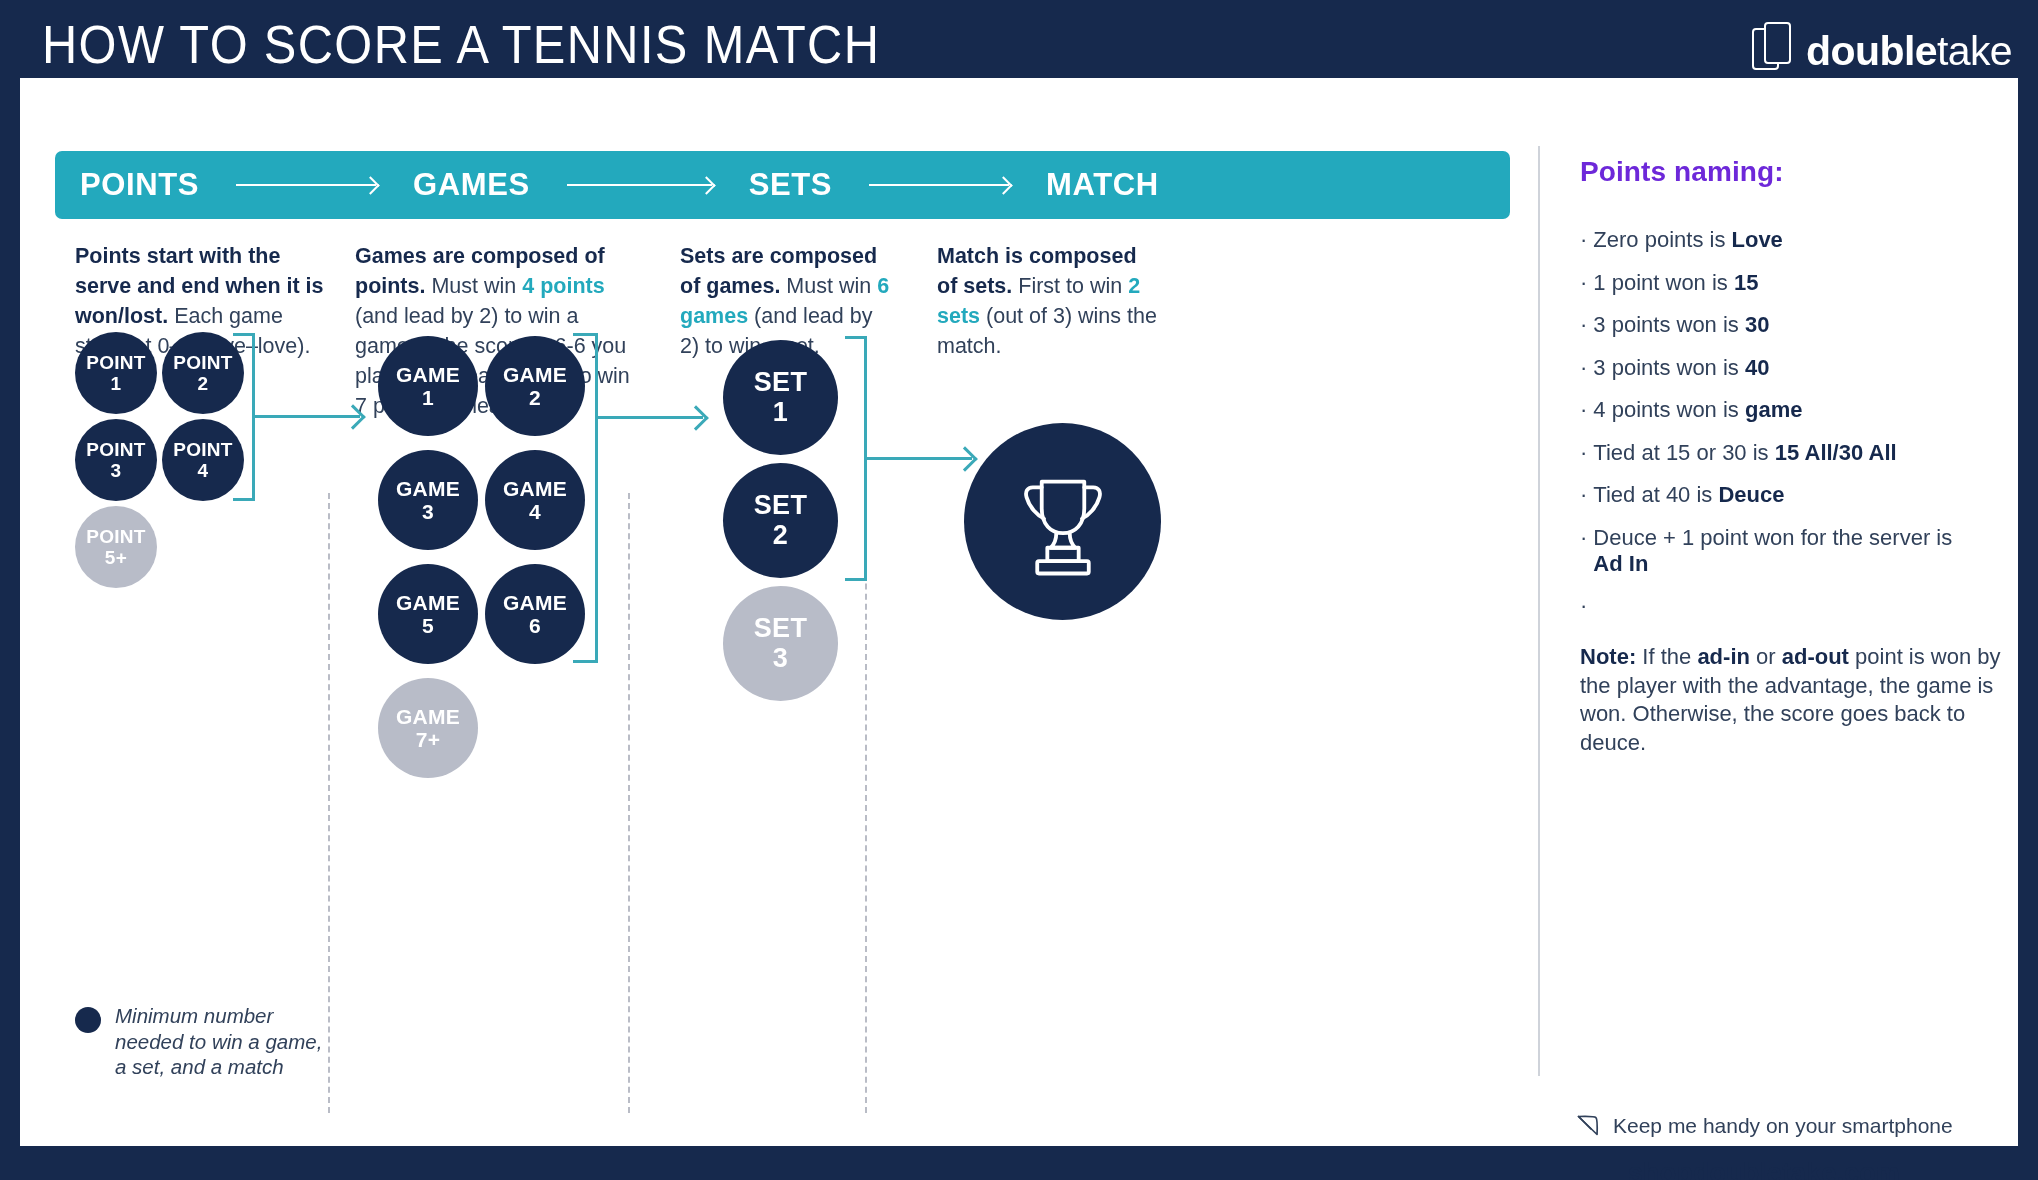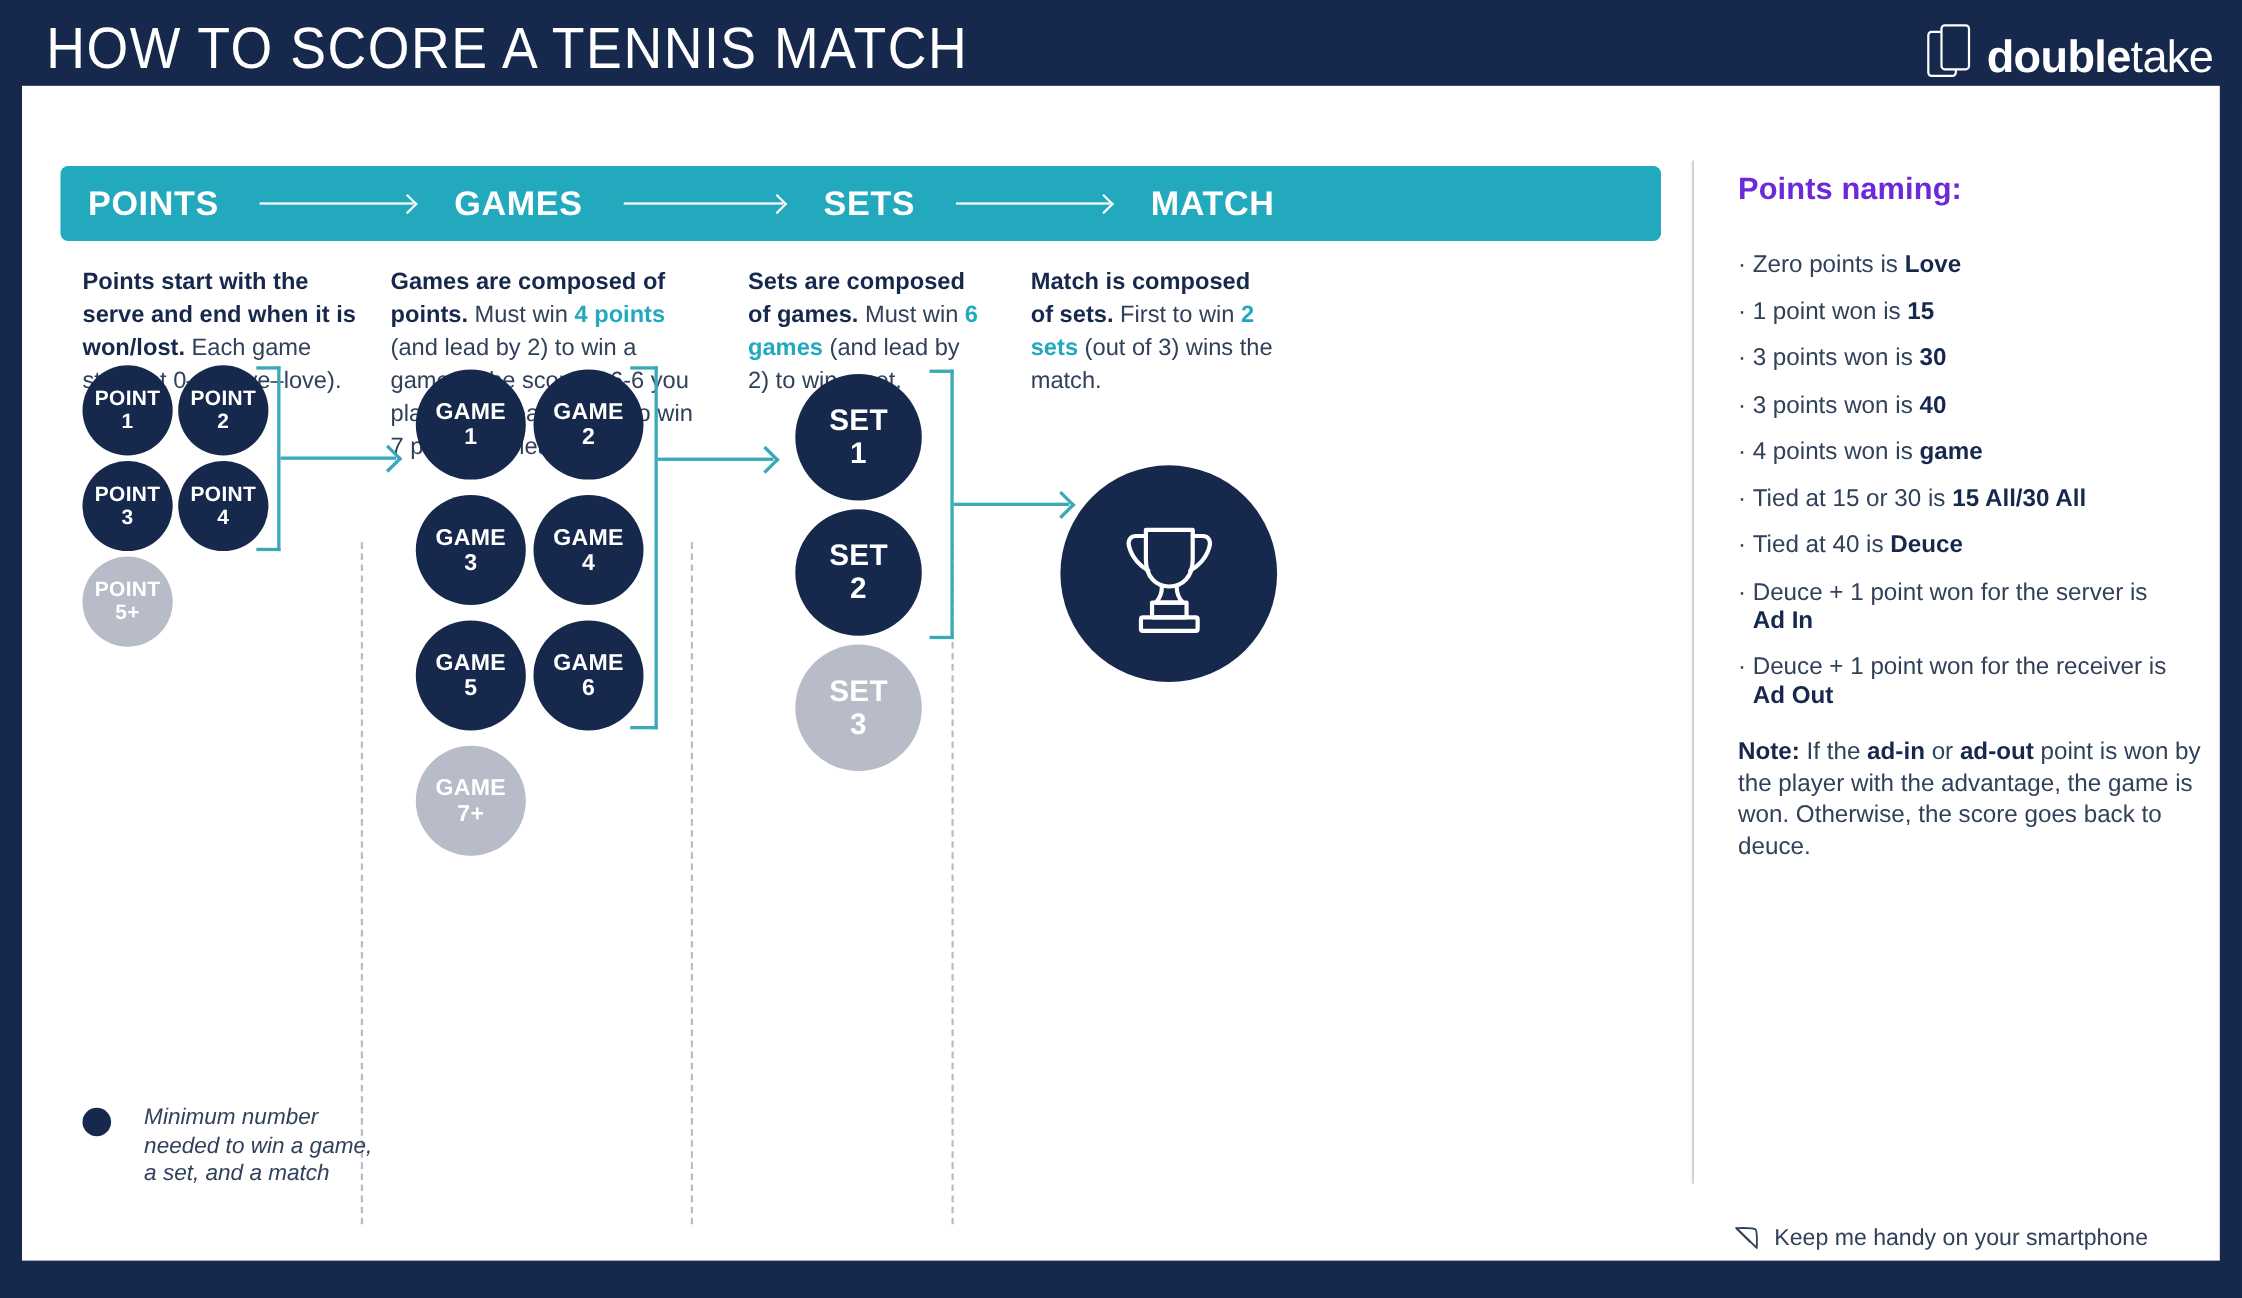--- a/index.html
+++ b/index.html
@@ -171,21 +171,21 @@
     width: 197px; height: 197px;
     border-radius: 50%;
     background: #16294d;
     display: flex; align-items: center; justify-content: center;
   }
 
   
   #legend {
     position: absolute;
     left: 55px; top: 925px;
-    display: flex; align-items: flex-start; gap: 30px;
+    display: flex; align-items: flex-start; gap: 14px;
   }
   #legend-dot {
     width: 26px; height: 26px; border-radius: 50%;
     background: #16294d; flex: 0 0 auto; margin-top: 4px;
   }
   #legend-text {
     font-style: italic;
     font-size: 20.5px;
     line-height: 25.5px;
     color: #31415a;
@@ -423,21 +423,20 @@
           <span><span>Tied at 40 is </span><b>Deuce</b></span>
         </div>
 
       <div class="naming-item">
           <span class="dot">·</span>
           <span style="max-width:390px;display:inline-block"><span>Deuce + 1 point won for the  server is </span><b>Ad In</b></span>
         </div>
 
       <div class="naming-item">
           <span class="dot">·</span>
-          <span style="max-width:390px;display:inline-block"><span>Deuce + 1 point won for the receiver is </span><b>Ad Out</b></span>
         </div>
 
       <div id="note"><b>Note:</b><span> If the </span><b>ad-in</b><span> or </span><b>ad-out</b><span> point is won by the player with the advantage, the game is won. Otherwise, the score goes back to deuce.</span></div>
     </div>
 
     <div id="handy">
       <svg width="27" height="27" viewBox="0 0 24 24">
         <path d="M4 4 C4 4 18 3.5 19.5 5 C21 6.5 20.5 20 20.5 20 Z" fill="none" stroke="#31415a" stroke-width="1.5" stroke-linejoin="round"></path>
         <path d="M4 4 L15 15" fill="none" stroke="#31415a" stroke-width="1.5" stroke-linecap="round"></path>
       </svg>

